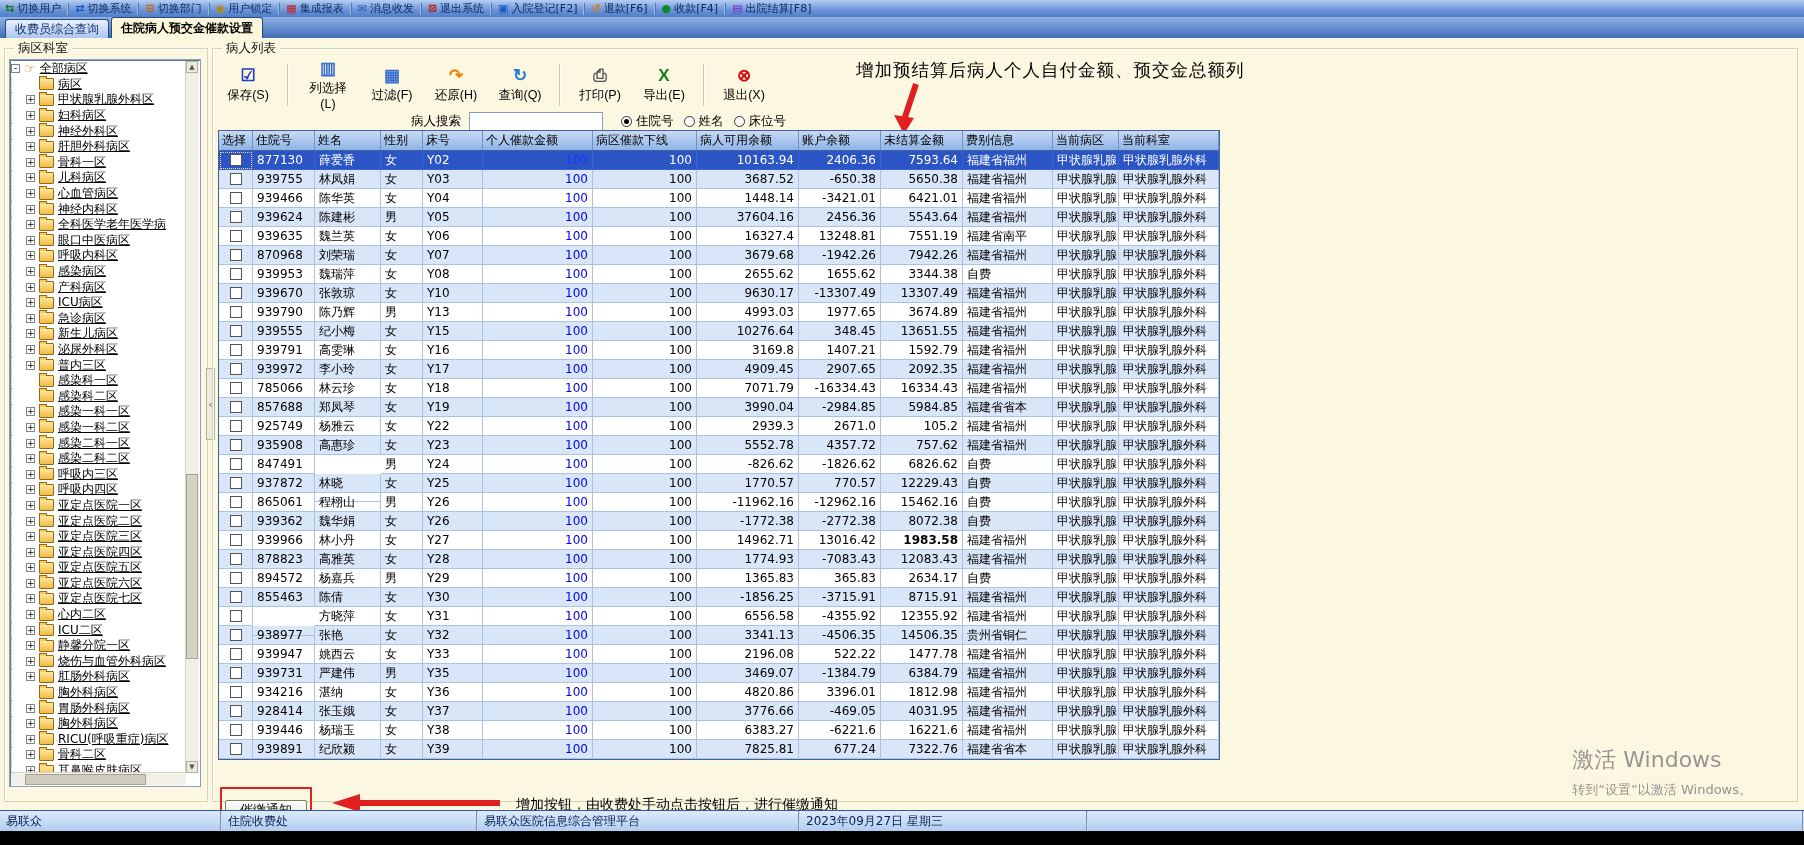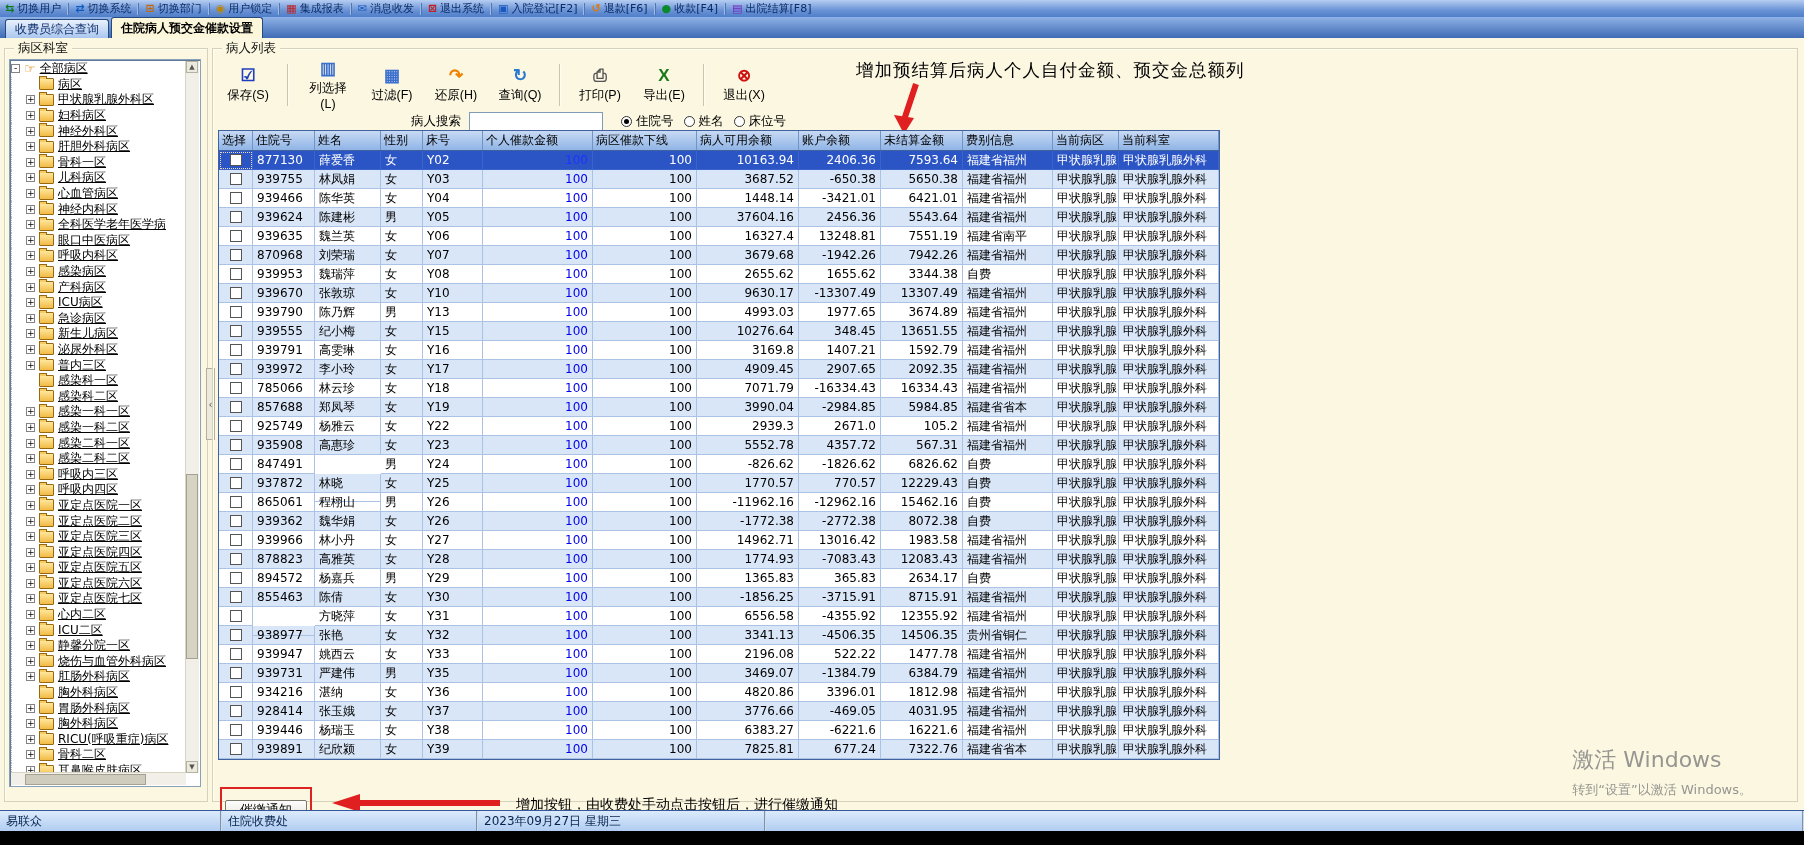--- a/index.html
+++ b/index.html
@@ -809,21 +809,21 @@
             <span class="cb"></span>
           </span>
           <span class="cell " style="width: 62px;">935908</span>
           <span class="cell " style="width: 66px;">高惠珍</span>
           <span class="cell " style="width: 42px;">女</span>
           <span class="cell " style="width: 60px;">Y23</span>
           <span class="cell r blue" style="width: 110px;">100</span>
           <span class="cell r" style="width: 104px;">100</span>
           <span class="cell r" style="width: 102px;">5552.78</span>
           <span class="cell r" style="width: 82px;">4357.72</span>
-          <span class="cell r" style="width: 82px;">567.31</span>
+          <span class="cell r" style="width: 82px;">757.62</span>
           <span class="cell " style="width: 90px;">福建省福州</span>
           <span class="cell " style="width: 66px;">甲状腺乳腺</span>
           <span class="cell " style="width: 100px;">甲状腺乳腺外科</span>
         </div>
         <div class="row">
           <span class="cell c" style="width: 34px;">
             <span class="cb"></span>
           </span>
           <span class="cell " style="width: 62px;">847491</span>
           <span class="cell " style="width: 66px; margin-top: 46px;">王牛田仔</span>
@@ -894,21 +894,21 @@
             <span class="cb"></span>
           </span>
           <span class="cell " style="width: 62px;">939966</span>
           <span class="cell " style="width: 66px;">林小丹</span>
           <span class="cell " style="width: 42px;">女</span>
           <span class="cell " style="width: 60px;">Y27</span>
           <span class="cell r blue" style="width: 110px;">100</span>
           <span class="cell r" style="width: 104px;">100</span>
           <span class="cell r" style="width: 102px;">14962.71</span>
           <span class="cell r" style="width: 82px;">13016.42</span>
-          <span class="cell r" style="width: 82px;">1983.58</span>
+          <span class="cell r" style="width: 82px; font-weight: bold;">1983.58</span>
           <span class="cell " style="width: 90px;">福建省福州</span>
           <span class="cell " style="width: 66px;">甲状腺乳腺</span>
           <span class="cell " style="width: 100px;">甲状腺乳腺外科</span>
         </div>
         <div class="row">
           <span class="cell c" style="width: 34px;">
             <span class="cb"></span>
           </span>
           <span class="cell " style="width: 62px;">878823</span>
           <span class="cell " style="width: 66px;">高雅英</span>
@@ -1105,20 +1105,21 @@
       <line x1="168" y1="11" x2="26" y2="11" stroke="#e02020" stroke-width="6"></line>
       <polygon points="0,11 28,2 28,20" fill="#e02020"></polygon>
     </svg>
     <span class="anno-bottom">增加按钮，由收费处手动点击按钮后，进行催缴通知</span>
   </div>
 </div>
 
 <div class="statusbar">
     <span class="seg" style="width: 222px;">易联众</span>
     <span class="seg" style="width: 256px;">住院收费处</span>
+    <span class="seg" style="width: 322px;">易联众医院信息综合管理平台</span>
     <span class="seg" style="width: 288px;">2023年09月27日 星期三</span>
     <span class="seg" style="flex: 1 1 0%;"></span>
   </div>
 <div class="blackstrip"></div>
 
 <div class="watermark">
   <div class="w1">激活 Windows</div>
   <div class="w2">转到“设置”以激活 Windows。</div>
 </div>
 

